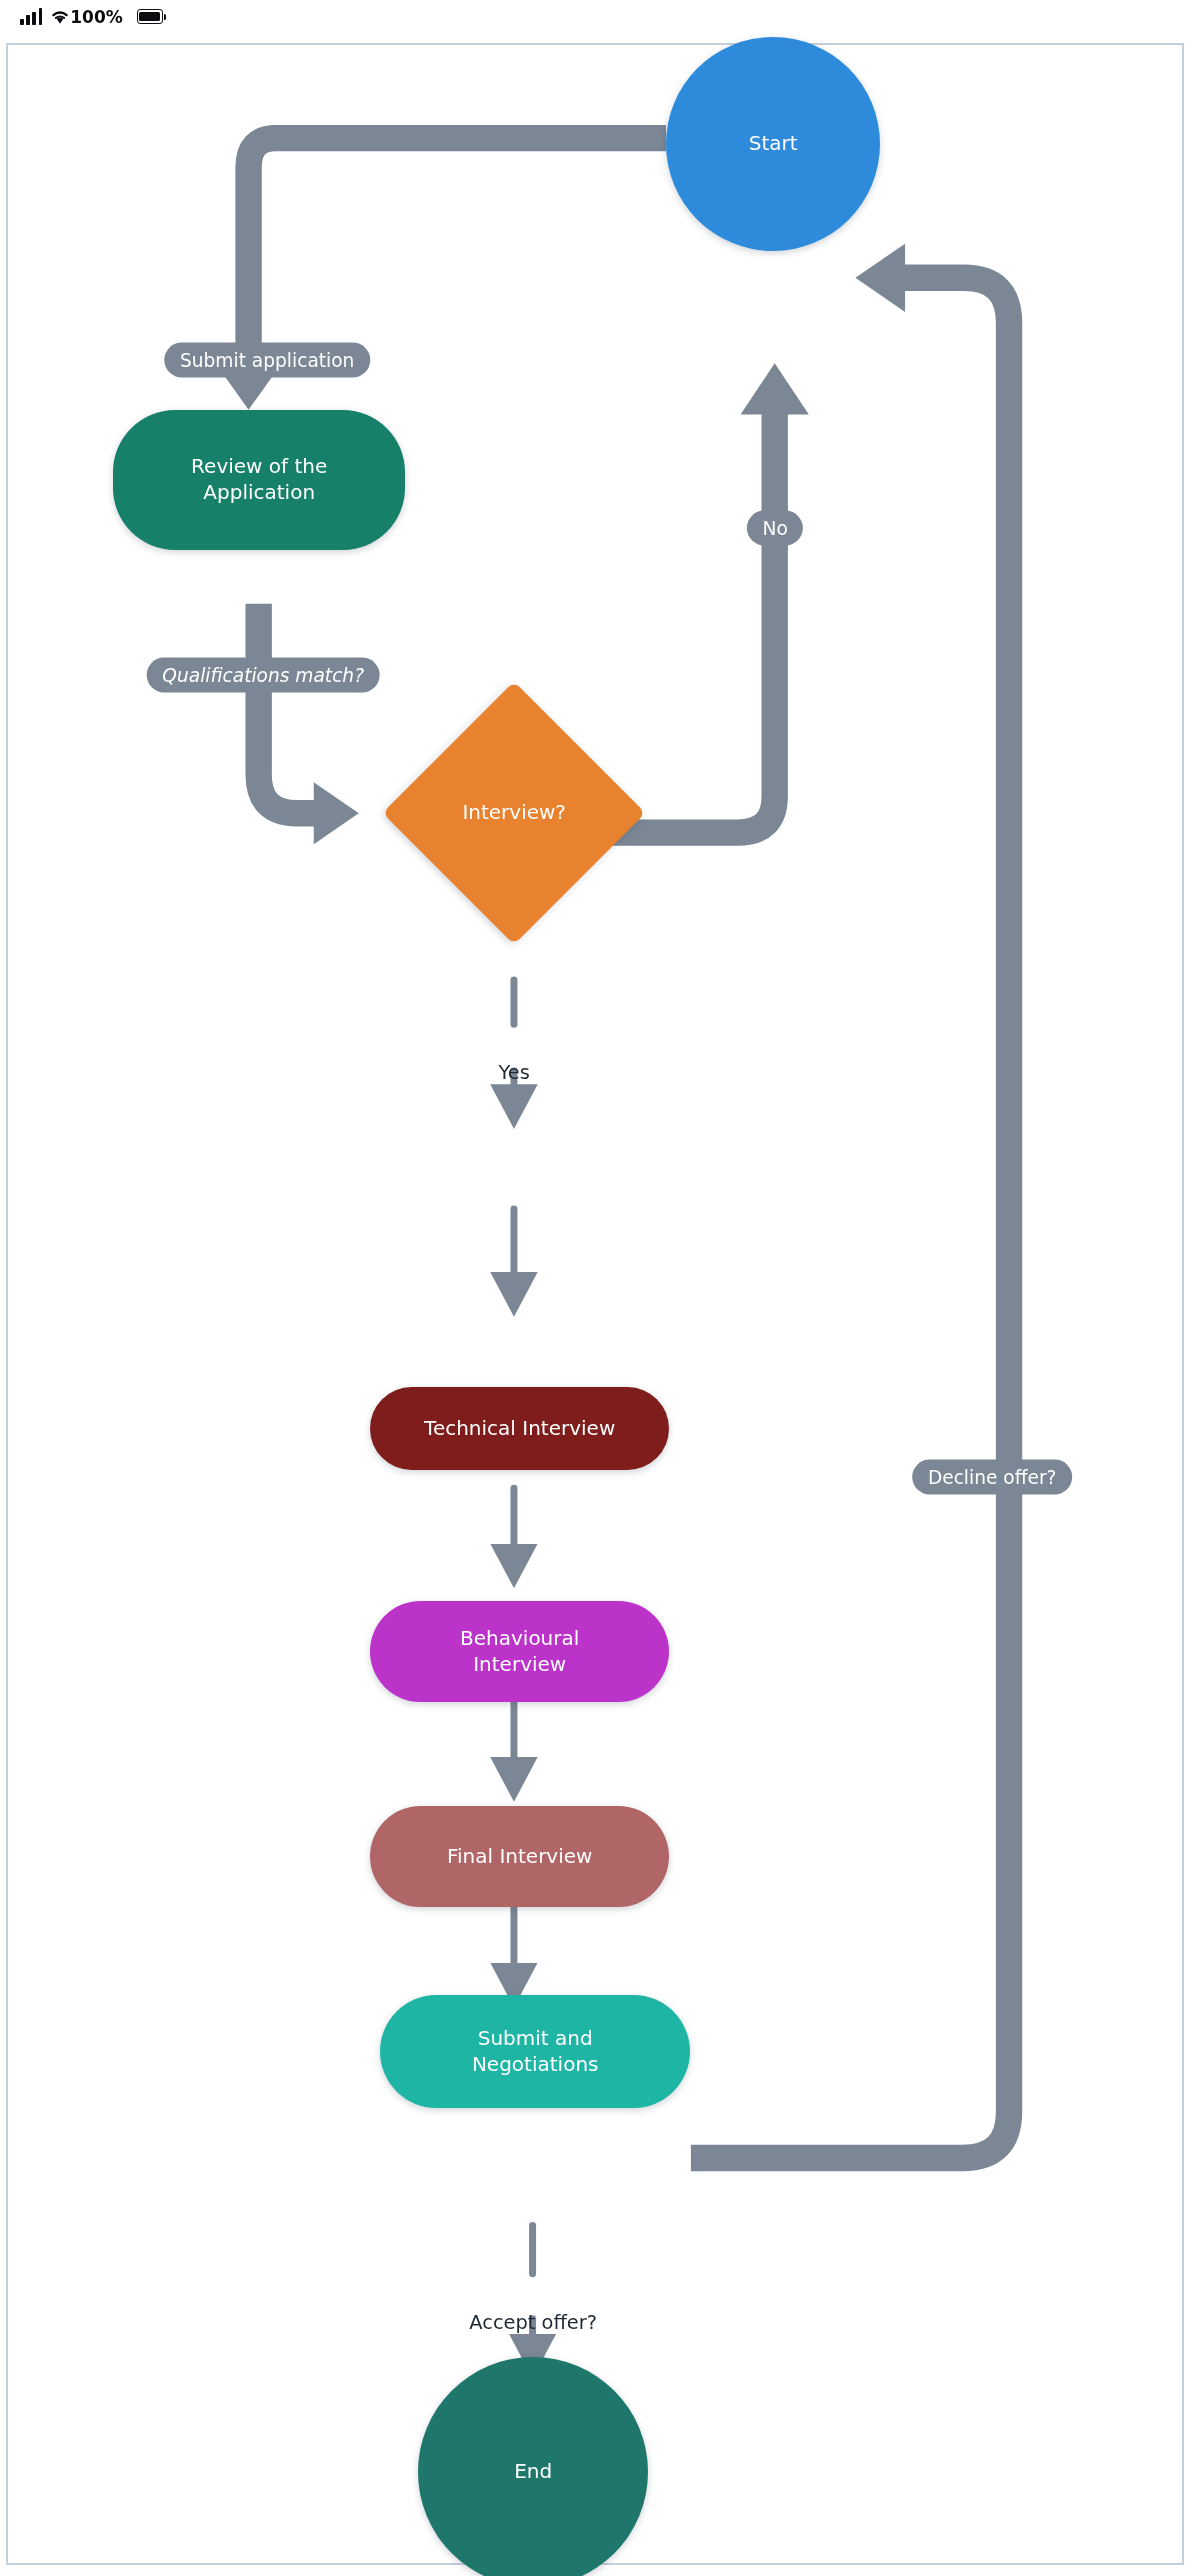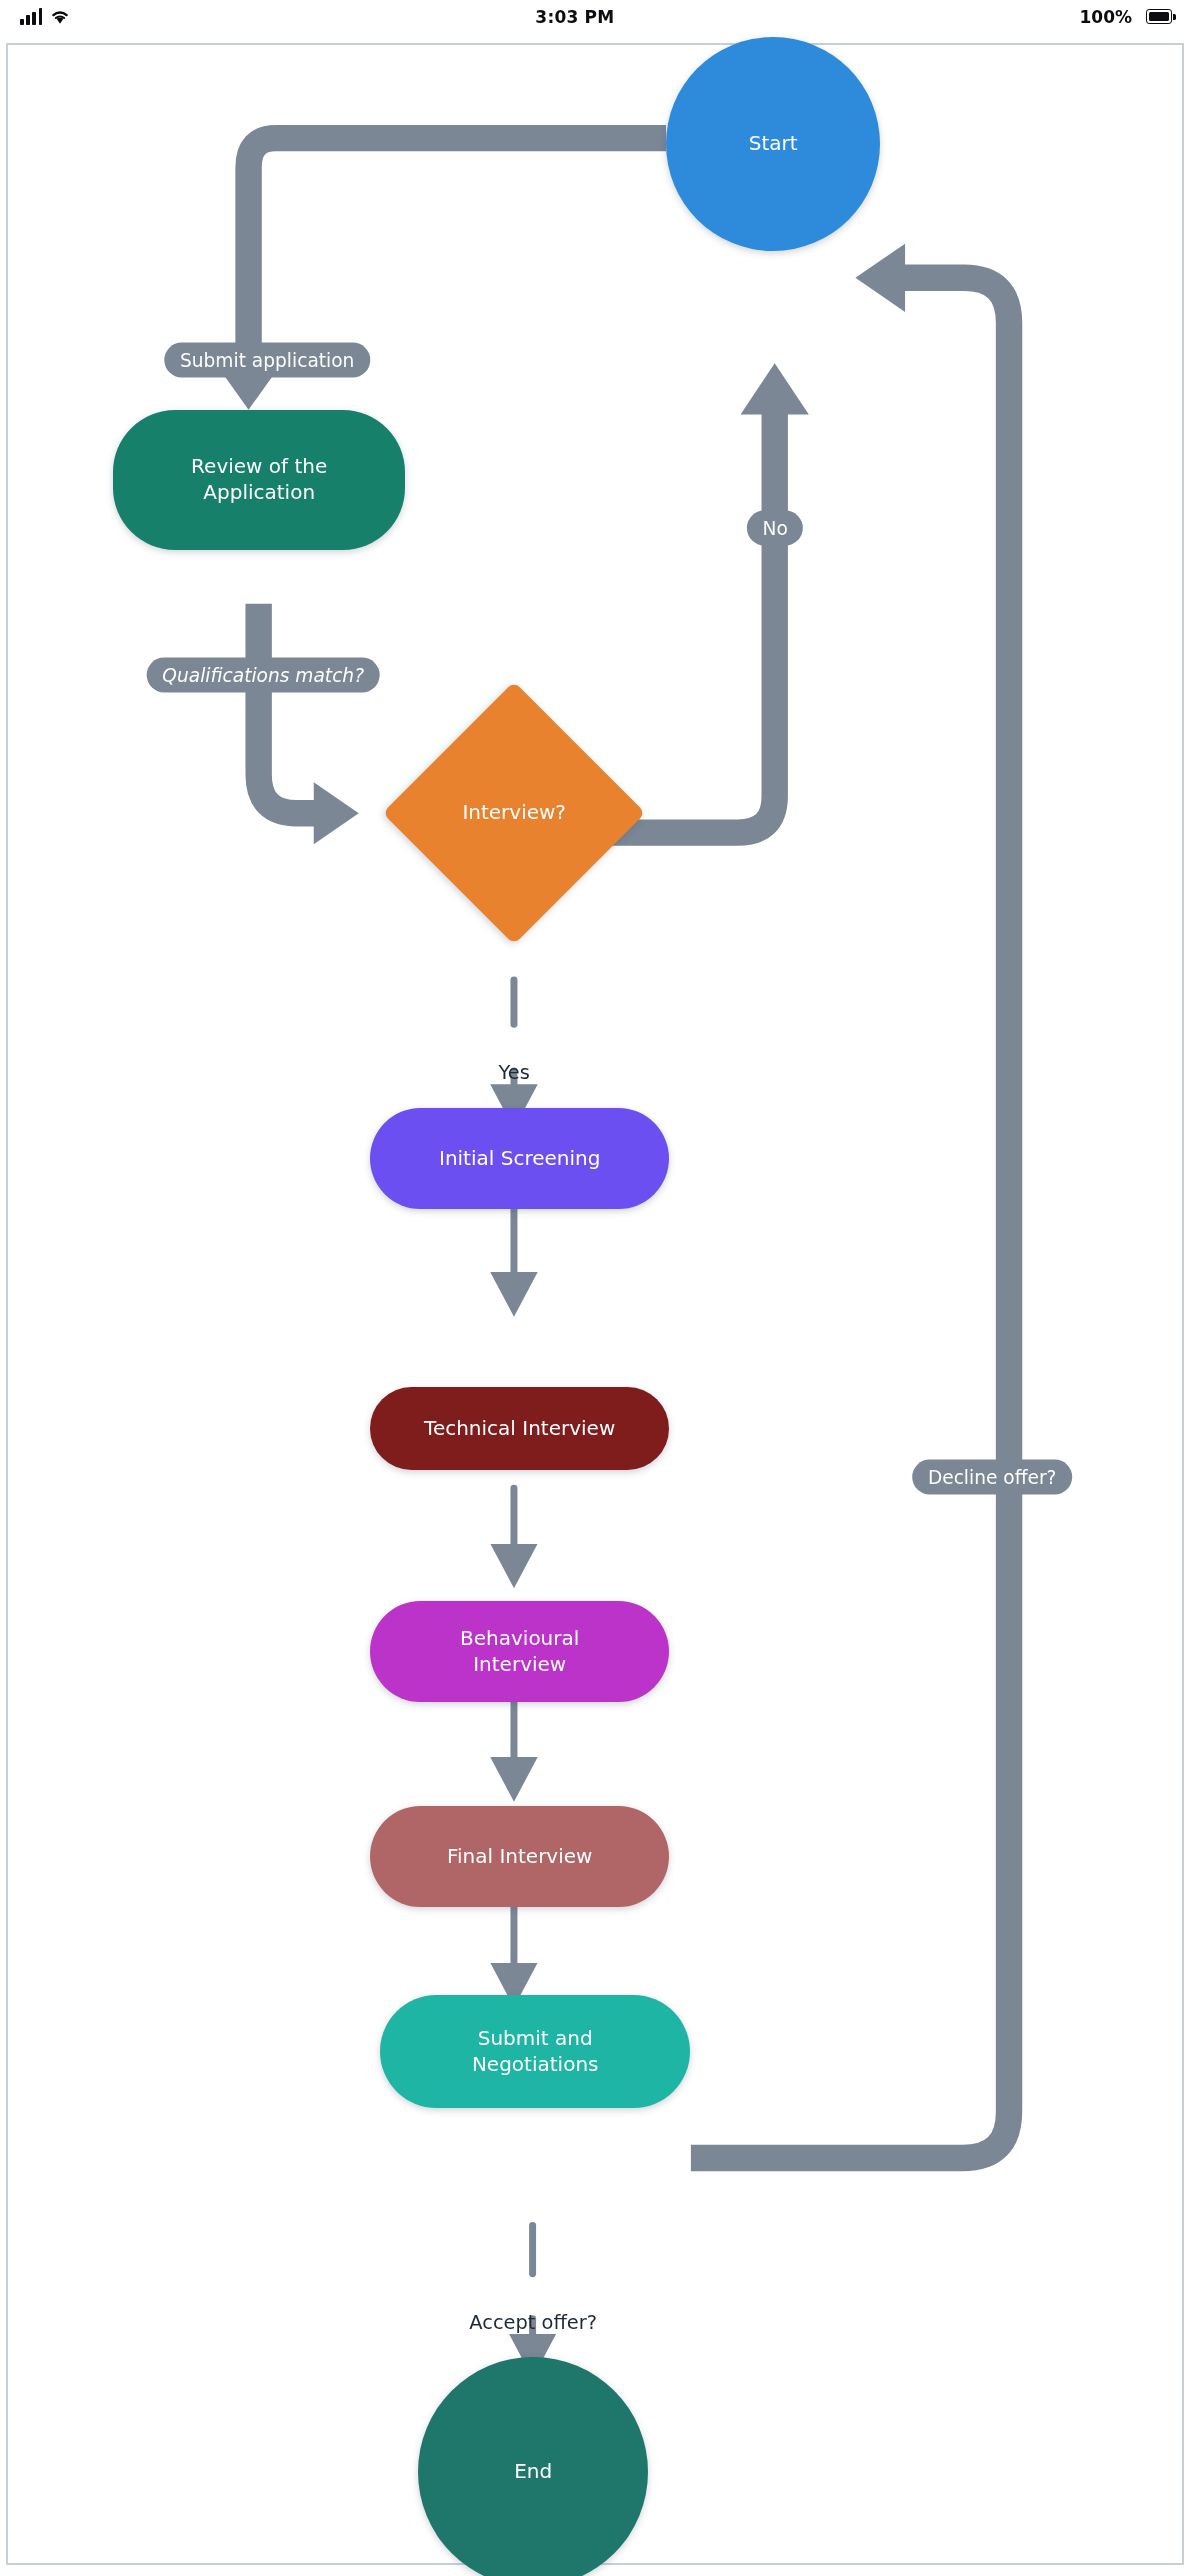--- a/index.html
+++ b/index.html
@@ -91,21 +91,20 @@
           <i></i>
       </span>
       <span class="wifi">
         <svg width="20" height="17" viewBox="0 0 26 22">
           <path d="M13 20.5 L8.6 13.8 A7.6 7.6 0 0 1 17.4 13.8 Z" fill="#0b0d10"></path>
           <path d="M4.4 9.2 A12.6 12.6 0 0 1 21.6 9.2" stroke="#0b0d10" stroke-width="3" fill="none" stroke-linecap="round"></path>
           <path d="M7.6 13.0 A8.2 8.2 0 0 1 18.4 13.0" stroke="#0b0d10" stroke-width="2.6" fill="none" stroke-linecap="round"></path>
         </svg>
       </span>
     </div>
-    <div class="sb-center">3:03 PM</div>
     <div class="sb-right">
       <span class="batt-pct">100%</span>
       <span class="batt">
           <i></i>
         </span>
     </div>
   </div>
 
   <div class="canvas">
     <div class="stage">
@@ -151,23 +150,20 @@
       <div class="node pill" style="left:105px; top:365px; width:292px; height:140px; background:#17806b; flex-direction:column;">
         <span>Review of the</span>
         <span>Application</span>
       </div>
 
       <div class="node diamond" style="left:413px; top:675px; width:186px; height:186px;">
         <span class="dshape" style="background:#e8822e;"></span>
         <span class="dlabel">Interview?</span>
       </div>
 
-      <div class="node pill" style="left:362px; top:1063px; width:299px; height:101px; background:#6b4ff0;">
-        <span>Initial Screening</span>
-      </div>
 
       <div class="node pill" style="left:362px; top:1342px; width:299px; height:83px; background:#7f1d1d;">
         <span>Technical Interview</span>
       </div>
 
       <div class="node pill" style="left:362px; top:1556px; width:299px; height:101px; background:#bb33c9; flex-direction:column;">
         <span>Behavioural</span>
         <span>Interview</span>
       </div>
 

